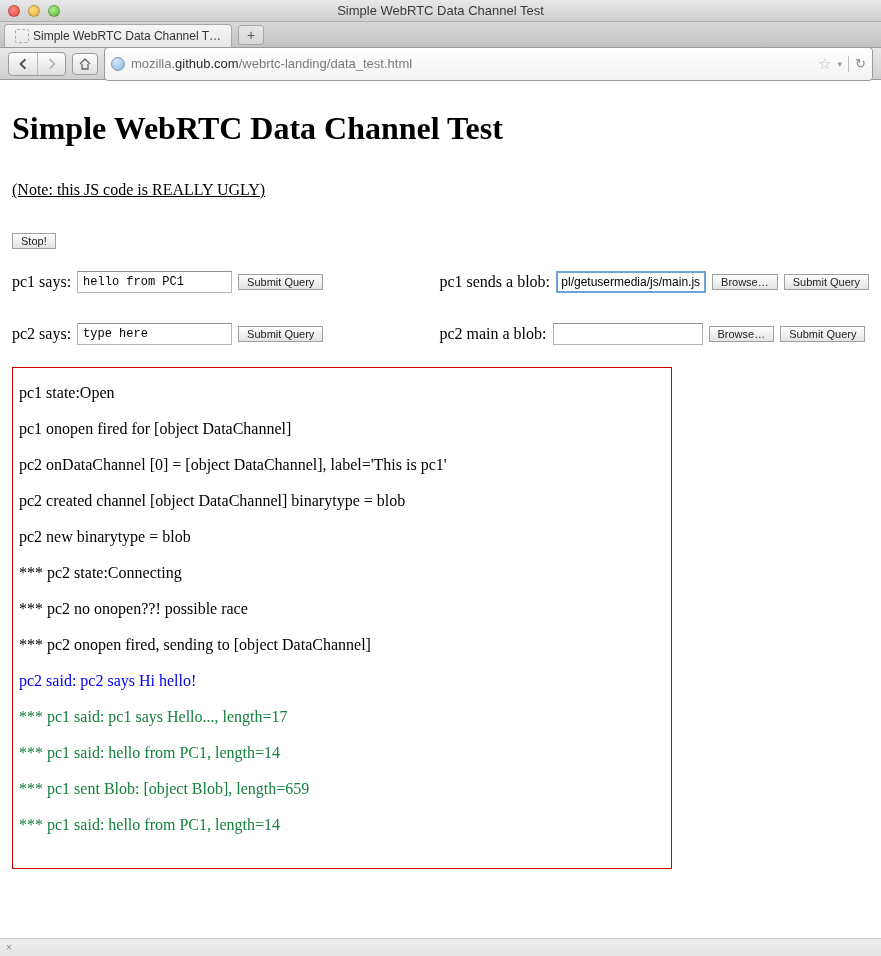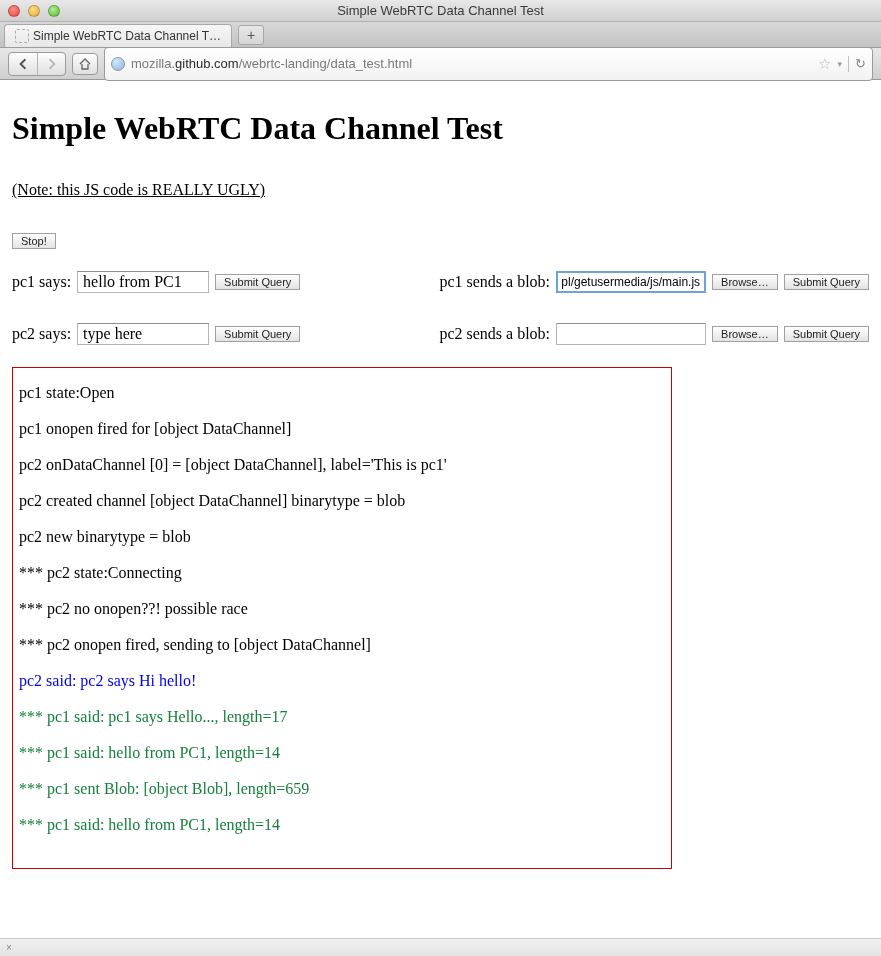--- a/index.html
+++ b/index.html
@@ -162,27 +162,27 @@
     .form-grid {
       display: grid;
       grid-template-columns: 1fr 1fr;
       column-gap: 20px;
       row-gap: 30px;
       margin-bottom: 22px;
       align-items: center;
     }
     .cell { display:flex; align-items:center; gap:6px; white-space:nowrap; }
     .text-input {
-      font-family: Liberation Serif, serif;
-      font-size: 16px;
+      font-family: Liberation Mono, monospace;
+      font-size: 12px;
       height: 22px;
       border: 1px solid #b5b5b5;
       border-top-color:#8f8f8f;
       padding: 0 5px;
-      width: 132px;
+      width: 155px;
       background:#fff;
     }
     .file-display {
       font-family: "Lucida Grande", sans-serif;
       font-size: 12px;
       height: 22px;
       border: 2px solid #6ea2d8;
       padding: 0 4px;
       width: 150px;
       background:#fff;
@@ -293,21 +293,21 @@
         </div>
       <button class="native-btn">Browse…</button>
       <button class="native-btn">Submit Query</button>
     </div>
     <div class="cell">
       <span>pc2 says:</span>
       <input class="text-input" value="type here" style="">
       <button class="native-btn">Submit Query</button>
     </div>
     <div class="cell">
-      <span>pc2 sends a blob:</span>
+      <span>pc2 main a blob:</span>
       <div class="file-display empty">
           <span></span>
         </div>
       <button class="native-btn">Browse…</button>
       <button class="native-btn">Submit Query</button>
     </div>
   </div>
 
   <div class="log-box" id="log-box">
       <div class="log-line ">pc1 state:Open</div>

